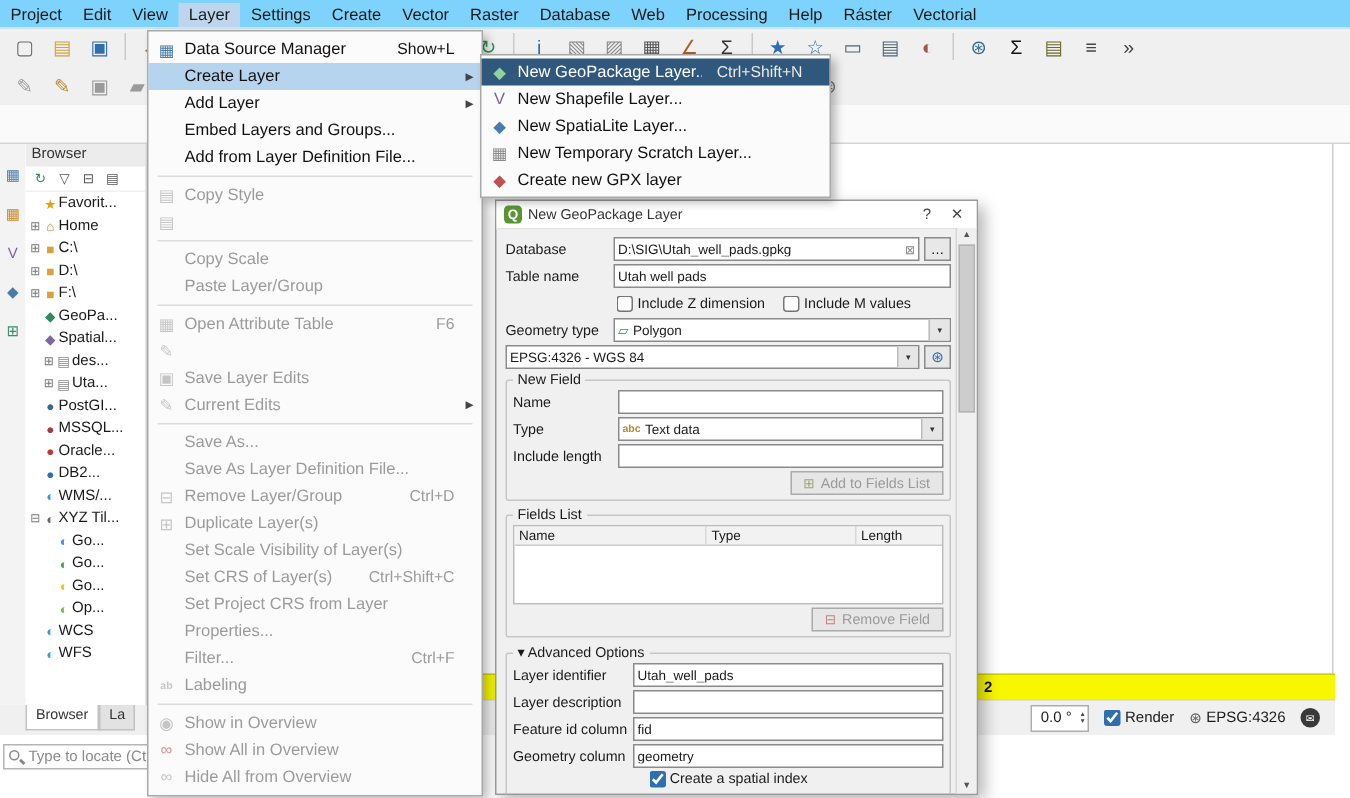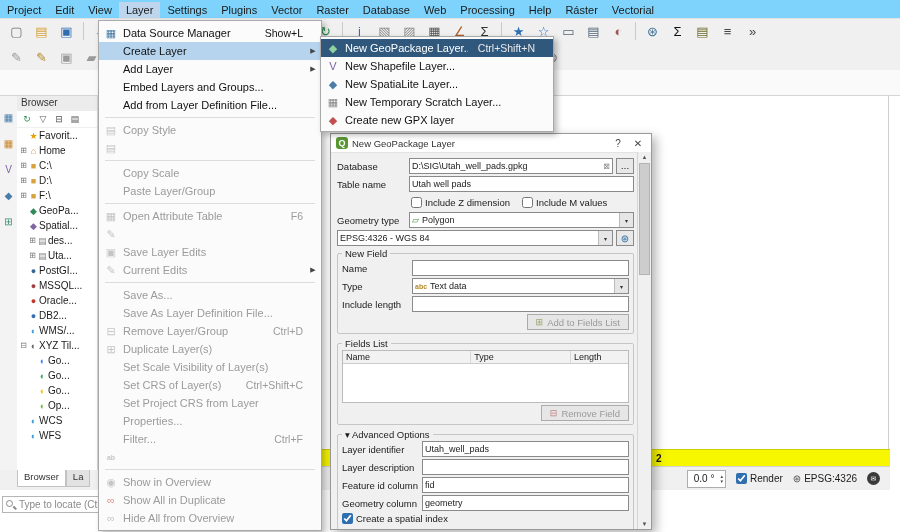--- a/index.html
+++ b/index.html
@@ -126,39 +126,39 @@
   .push-btn{height:16px;border:1px solid #ababab;background:#e6e6e6;font-size:9.5px;padding:0 8px;
             display:flex;align-items:center;gap:4px;font-family:inherit}
   .push-btn.disabled{color:#9a9a9a}
   .addico{color:#9aa76a;font-size:9px}
   .remico{color:#c08080;font-size:9px}
   .flist-table{border:1px solid #bbb;background:#fff;margin-bottom:2px}
   .flist-head{display:flex;background:#f2f2f2;border-bottom:1px solid #ccc;font-size:9px}
   .fh{padding:1px 3px;border-right:1px solid #d8d8d8;box-sizing:border-box}
   .fh1{width:45%}.fh2{width:35%}.fh3{width:20%;border-right:none}
   .flist-body{height:38px}
-  .spatial-row{display:flex;justify-content:flex-start;margin:2px 0 15px}
+  .spatial-row{display:flex;justify-content:center;margin:2px 0 15px}
   .dscroll{position:absolute;top:18px;right:0;bottom:0;width:13px;background:#f0f0f0;
            border-left:1px solid #d5d5d5;display:flex;flex-direction:column;align-items:center}
   .sarr{font-size:6px;color:#555;height:10px;line-height:10px}
   .sthumb{width:9px;height:110px;background:#cdcdcd;border:1px solid #b3b3b3;margin-top:1px}
   .sfill{flex:1}
 </style>
 </head>
 <body>
 
 <div id="canvas"></div>
 
 <div id="menubar">
     <span class="mb-item">Project</span>
     <span class="mb-item">Edit</span>
     <span class="mb-item">View</span>
     <span class="mb-item active">Layer</span>
     <span class="mb-item">Settings</span>
-    <span class="mb-item">Plugins</span>
+    <span class="mb-item">Create</span>
     <span class="mb-item">Vector</span>
     <span class="mb-item">Raster</span>
     <span class="mb-item">Database</span>
     <span class="mb-item">Web</span>
     <span class="mb-item">Processing</span>
     <span class="mb-item">Help</span>
     <span class="mb-item">Ráster</span>
     <span class="mb-item">Vectorial</span>
   </div>
 
@@ -633,33 +633,34 @@
     <span class="mi-arrow"></span>
   </div>
     <div class="menu-item disabled">
     <span class="mi-icon glyph"></span>
     <span class="mi-label">Filter...</span>
     <span class="mi-shortcut">Ctrl+F</span>
     <span class="mi-arrow"></span>
   </div>
     <div class="menu-item disabled">
     <span class="mi-icon glyph txt" style="color: rgb(153, 153, 153);">ab</span>
+    <span class="mi-label">Labeling</span>
     <span class="mi-shortcut"></span>
     <span class="mi-arrow"></span>
   </div>
     <span class="msep"></span>
     <div class="menu-item disabled">
     <span class="mi-icon glyph" style="color: rgb(153, 153, 153);">◉</span>
     <span class="mi-label">Show in Overview</span>
     <span class="mi-shortcut"></span>
     <span class="mi-arrow"></span>
   </div>
     <div class="menu-item disabled">
     <span class="mi-icon glyph" style="color: rgb(192, 57, 43);">∞</span>
-    <span class="mi-label">Show All in Duplicate</span>
+    <span class="mi-label">Show All in Overview</span>
     <span class="mi-shortcut"></span>
     <span class="mi-arrow"></span>
   </div>
     <div class="menu-item disabled">
     <span class="mi-icon glyph" style="color: rgb(153, 153, 153);">∞</span>
     <span class="mi-label">Hide All from Overview</span>
     <span class="mi-shortcut"></span>
     <span class="mi-arrow"></span>
   </div>
   </div>

